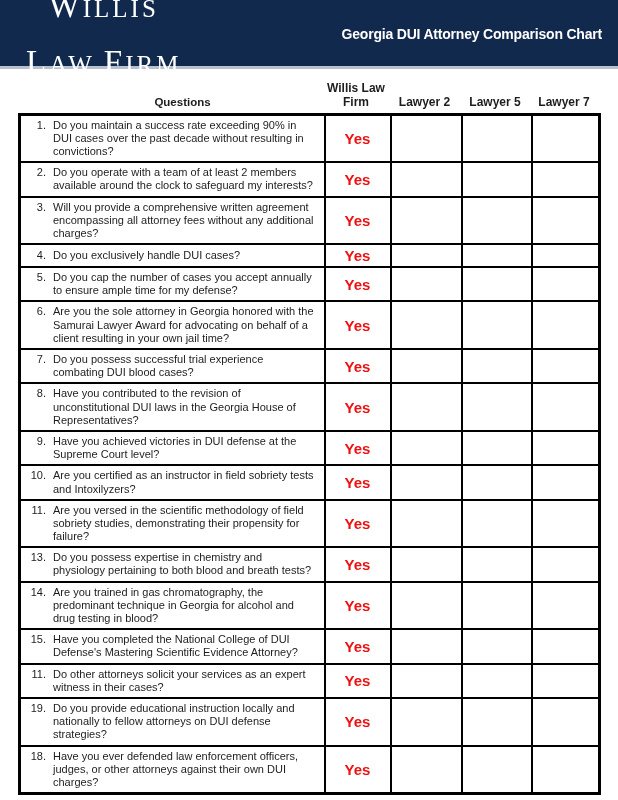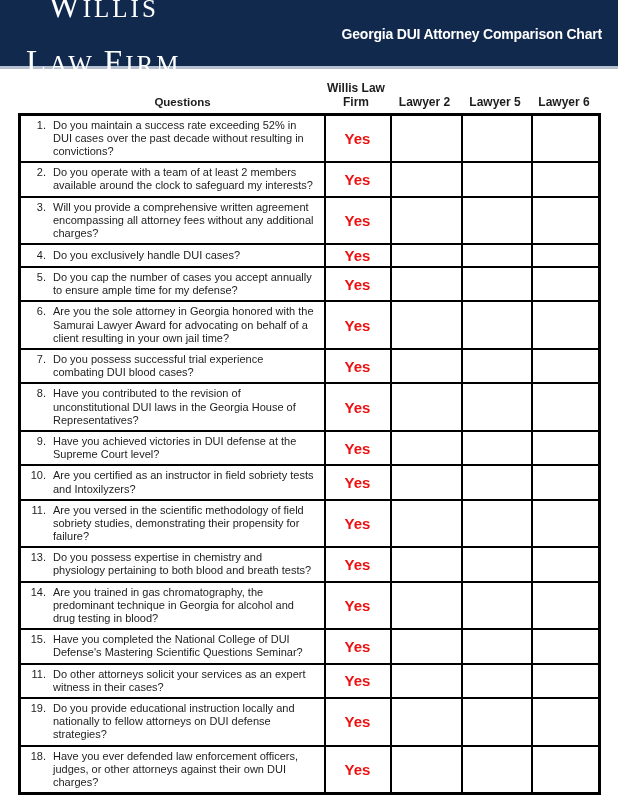--- a/index.html
+++ b/index.html
@@ -75,37 +75,37 @@
 </div>
 
 <div class="col-headers">
   <div class="ch ch-q">Questions</div>
   <div class="ch ch-stack">
     <span>Willis Law</span>
     <span>Firm</span>
   </div>
   <div class="ch">Lawyer 2</div>
   <div class="ch">Lawyer 5</div>
-  <div class="ch">Lawyer 6</div>
+  <div class="ch">Lawyer 7</div>
 </div>
 
 <table class="cmp">
   <colgroup>
     <col class="c-q">
       <col class="c-a1">
       <col class="c-a2">
       <col class="c-a3">
       <col class="c-a4">
   </colgroup>
   <tbody>
   <tr>
     <td class="q-cell">
       <div class="q-wrap">
         <span class="q-num">1.</span>
-        <span class="q-text">Do you maintain a success rate exceeding 52% in DUI cases over the past decade without resulting in convictions?</span>
+        <span class="q-text">Do you maintain a success rate exceeding 90% in DUI cases over the past decade without resulting in convictions?</span>
       </div>
     </td>
     <td class="a-cell">Yes</td>
     <td class="a-cell"></td>
     <td class="a-cell"></td>
     <td class="a-cell"></td>
   </tr>
 
   <tr>
     <td class="q-cell">
@@ -261,21 +261,21 @@
     <td class="a-cell">Yes</td>
     <td class="a-cell"></td>
     <td class="a-cell"></td>
     <td class="a-cell"></td>
   </tr>
 
   <tr>
     <td class="q-cell">
       <div class="q-wrap">
         <span class="q-num">15.</span>
-        <span class="q-text">Have you completed the National College of DUI Defense's Mastering Scientific Questions Seminar?</span>
+        <span class="q-text">Have you completed the National College of DUI Defense's Mastering Scientific Evidence Attorney?</span>
       </div>
     </td>
     <td class="a-cell">Yes</td>
     <td class="a-cell"></td>
     <td class="a-cell"></td>
     <td class="a-cell"></td>
   </tr>
 
   <tr>
     <td class="q-cell">

